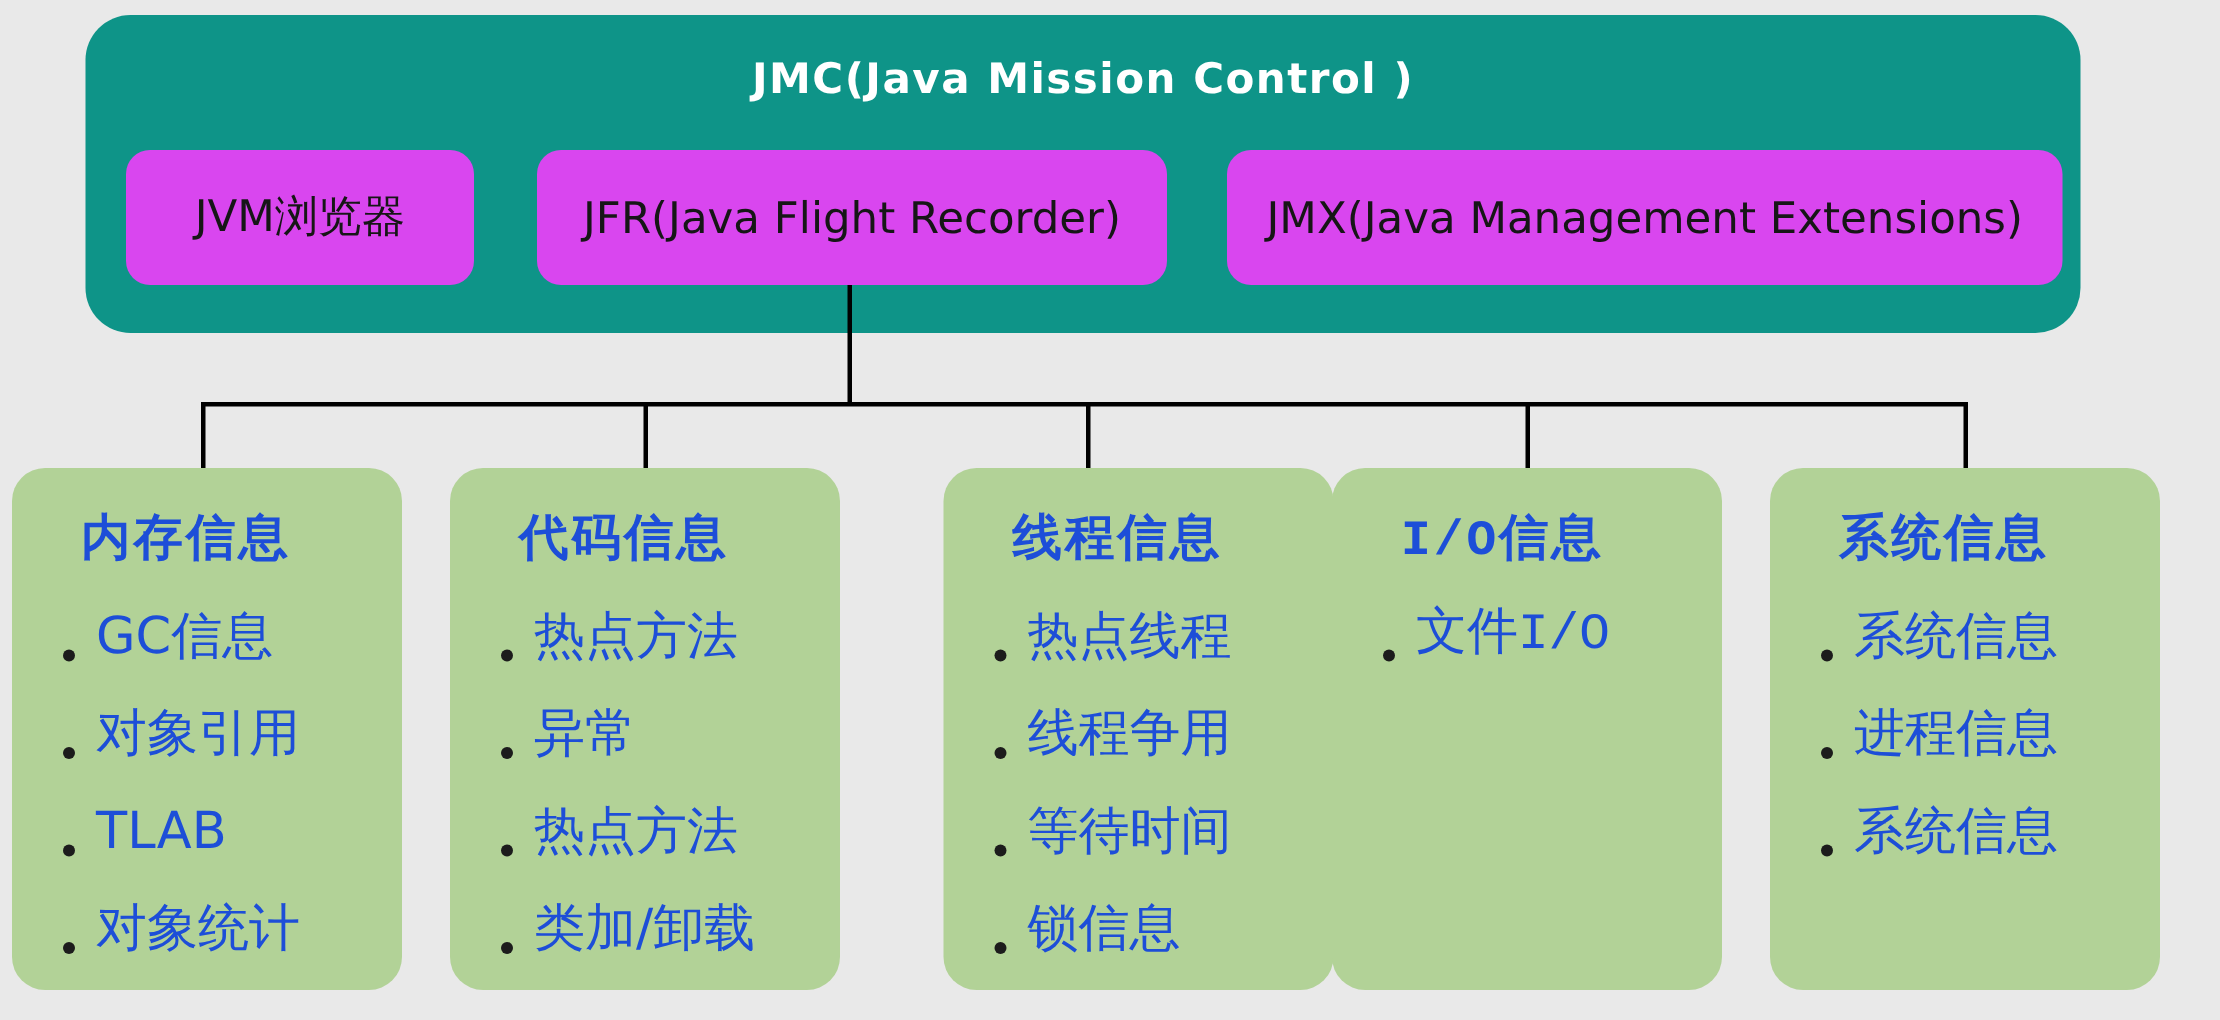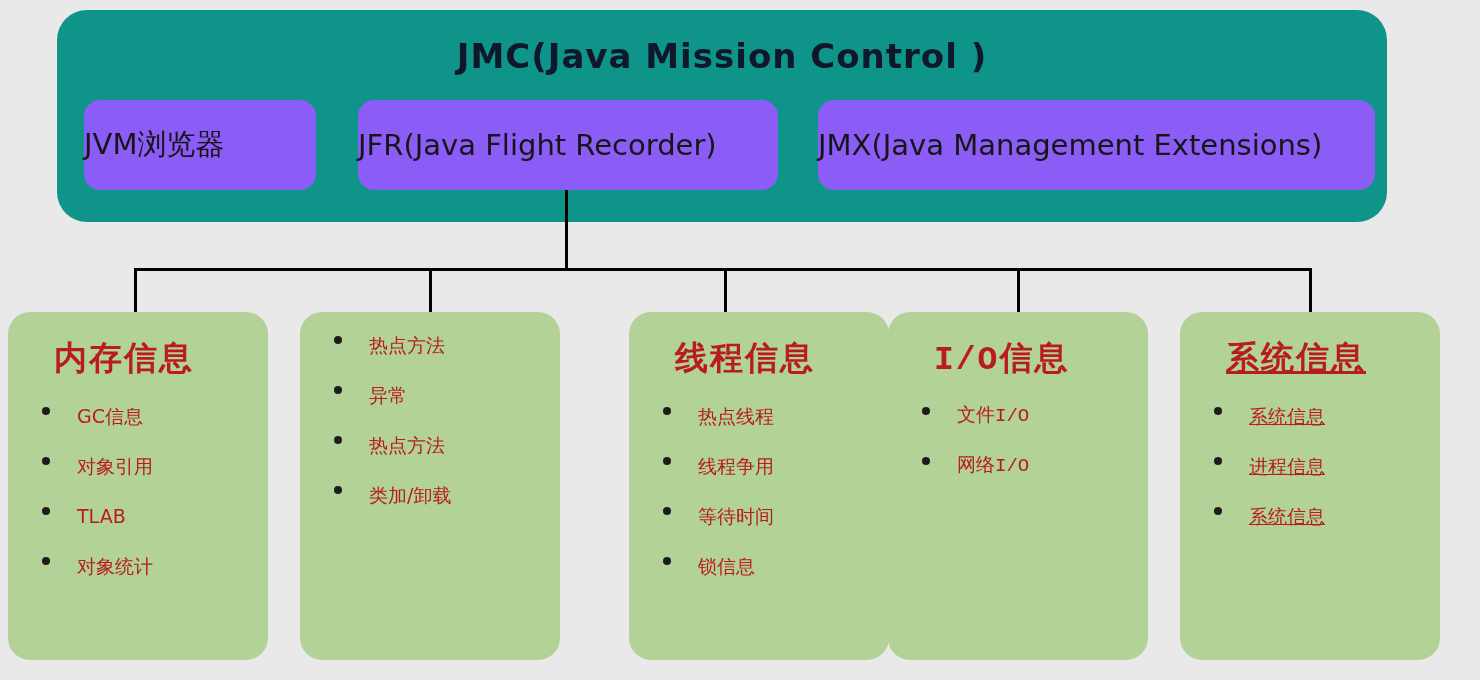--- a/index.html
+++ b/index.html
@@ -24,33 +24,34 @@
     height: 212px;
     background: #0e9488;
     border-radius: 30px;
   }
   .header-title {
     position: absolute;
     left: 0;
     right: 0;
     top: 26px;
     text-align: center;
-    color: #0f172a;
-    font-size: 34px;
+    color: #ffffff;
+    font-size: 28px;
     font-weight: 600;
     letter-spacing: 1px;
   }
   .top-item {
     position: absolute;
     top: 90px;
     height: 90px;
-    background: #8b5cf6;
+    background: #d946ef;
     border-radius: 16px;
     display: flex;
     align-items: center;
+    justify-content: center;
     color: #161616;
     font-size: 29px;
     font-weight: 500;
     white-space: nowrap;
   }
   .top-item-1 { left: 27px;  width: 232px; }
   .top-item-2 { left: 301px; width: 420px; }
   .top-item-3 { left: 761px; width: 557px; }
 
   
@@ -64,45 +65,44 @@
   
   .group-box {
     position: absolute;
     top: 312px;
     width: 260px;
     height: 348px;
     background: #b2d297;
     border-radius: 22px;
     box-sizing: border-box;
     padding: 24px 18px 9px 34px;
-    color: #b91c1c;
+    color: #1d4ed8;
   }
   .group-1 { left: 8px;    }
   .group-2 { left: 300px;  }
   .group-3 { left: 629px;  }
   .group-4 { left: 888px; font-family: Liberation Mono, monospace;  }
-  .group-5 { left: 1180px; text-decoration: underline; }
+  .group-5 { left: 1180px; }
   .group-title {
     font-size: 33px;
     font-weight: 700;
     margin: 0 0 26px 12px;
     letter-spacing: 2px;
   }
   .group-list {
     list-style: none;
     margin: 0;
     padding: 0;
   }
   .group-list li {
-    font-size: 19px;
+    font-size: 34px;
     line-height: 1.0;
     margin-bottom: 31px;
     display: flex;
-    align-items: flex-start;
-    gap: 13px;
+    align-items: flex-end;
   }
   .bullet {
     display: inline-block;
     width: 8px;
     height: 8px;
     border-radius: 50%;
     background: #1c1c1c;
     margin-right: 14px;
     flex: 0 0 auto;
   }
@@ -149,20 +149,21 @@
           <span>TLAB</span>
         </li>
       <li>
           <span class="bullet"></span>
           <span>对象统计</span>
         </li>
     </ul>
   </div>
 
   <div class="group-box group-2">
+    <div class="group-title">代码信息</div>
     <ul class="group-list">
       <li>
           <span class="bullet"></span>
           <span>热点方法</span>
         </li>
       <li>
           <span class="bullet"></span>
           <span>异常</span>
         </li>
       <li>
@@ -198,24 +199,20 @@
     </ul>
   </div>
 
   <div class="group-box group-4">
     <div class="group-title">I/O信息</div>
     <ul class="group-list">
       <li>
           <span class="bullet"></span>
           <span>文件I/O</span>
         </li>
-      <li>
-          <span class="bullet"></span>
-          <span>网络I/O</span>
-        </li>
     </ul>
   </div>
 
   <div class="group-box group-5">
     <div class="group-title">系统信息</div>
     <ul class="group-list">
       <li>
           <span class="bullet"></span>
           <span>系统信息</span>
         </li>

